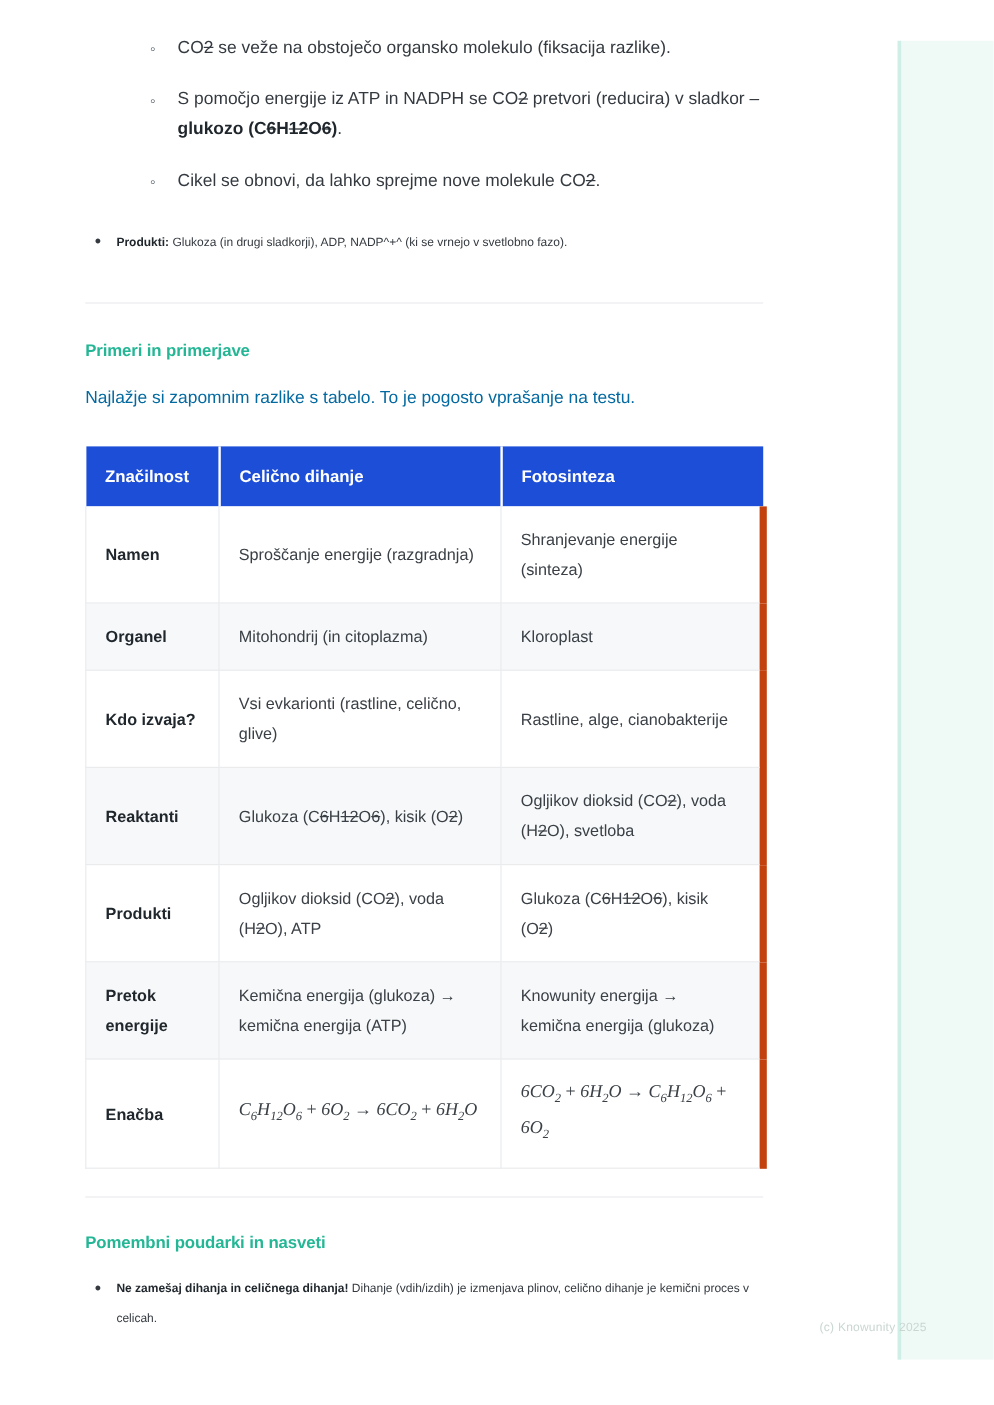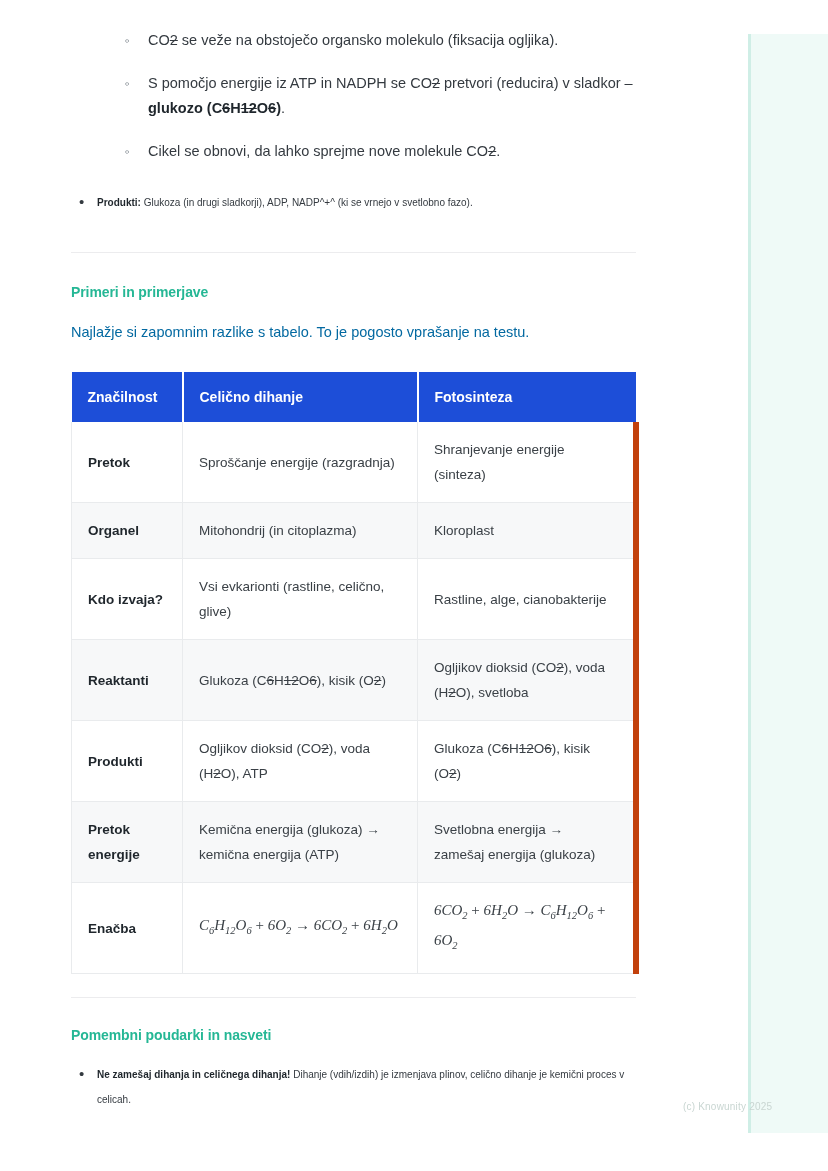--- a/index.html
+++ b/index.html
@@ -180,21 +180,21 @@
 </head>
 <body>
 
 <div class="right-panel"></div>
 
 <div class="page">
 
   <div style="height:28px;"></div>
   <ul class="lvl2">
     <li>
-      <span>CO</span><span class="sub-strike">2</span><span> se veže na obstoječo organsko molekulo (fiksacija ogljika).</span>
+      <span>CO</span><span class="sub-strike">2</span><span> se veže na obstoječo organsko molekulo (fiksacija razlike).</span>
     </li>
     <li>
       <span>S pomočjo energije iz ATP in NADPH se CO</span><span class="sub-strike">2</span><span> pretvori (reducira) v sladkor – </span><span class="b">glukozo (C</span><span class="b sub-strike">6</span><span class="b">H</span><span class="b sub-strike">12</span><span class="b">O</span><span class="b sub-strike">6</span><span class="b">)</span><span>.</span>
     </li>
     <li>
       <span>Cikel se obnovi, da lahko sprejme nove molekule CO</span><span class="sub-strike">2</span><span>.</span>
     </li>
   </ul>
 
   <div style="height:8px;"></div>
@@ -221,21 +221,21 @@
       </colgroup>
     <thead>
       <tr>
         <th>Značilnost</th>
         <th>Celično dihanje</th>
         <th>Fotosinteza</th>
       </tr>
     </thead>
     <tbody>
       <tr>
-        <td>Pretok</td>
+        <td>Namen</td>
         <td>Sproščanje energije (razgradnja)</td>
         <td>Shranjevanje energije (sinteza)</td>
       </tr>
       <tr>
         <td>Organel</td>
         <td>Mitohondrij (in citoplazma)</td>
         <td>Kloroplast</td>
       </tr>
       <tr>
         <td>Kdo izvaja?</td>
@@ -248,21 +248,21 @@
         <td><span>Ogljikov dioksid (CO</span><span class="sub-strike">2</span><span>), voda (H</span><span class="sub-strike">2</span><span>O), svetloba</span></td>
       </tr>
       <tr>
         <td>Produkti</td>
         <td><span>Ogljikov dioksid (CO</span><span class="sub-strike">2</span><span>), voda (H</span><span class="sub-strike">2</span><span>O), ATP</span></td>
         <td><span>Glukoza (C</span><span class="sub-strike">6</span><span>H</span><span class="sub-strike">12</span><span>O</span><span class="sub-strike">6</span><span>), kisik (O</span><span class="sub-strike">2</span><span>)</span></td>
       </tr>
       <tr>
         <td>Pretok energije</td>
         <td>Kemična energija (glukoza) → kemična energija (ATP)</td>
-        <td>Svetlobna energija → zamešaj energija (glukoza)</td>
+        <td>Knowunity energija → kemična energija (glukoza)</td>
       </tr>
       <tr>
         <td>Enačba</td>
         <td class="math">
           <span>C<sub>6</sub>H<sub>12</sub>O<sub>6</sub> <span class="op">+</span> 6O<sub>2</sub> <span class="op">→</span> 6CO<sub>2</sub> <span class="op">+</span> 6H<sub>2</sub>O</span>
         </td>
         <td class="math">
           <span>6CO<sub>2</sub> <span class="op">+</span> 6H<sub>2</sub>O <span class="op">→</span> C<sub>6</sub>H<sub>12</sub>O<sub>6</sub> <span class="op">+</span> 6O<sub>2</sub></span>
         </td>
       </tr>

